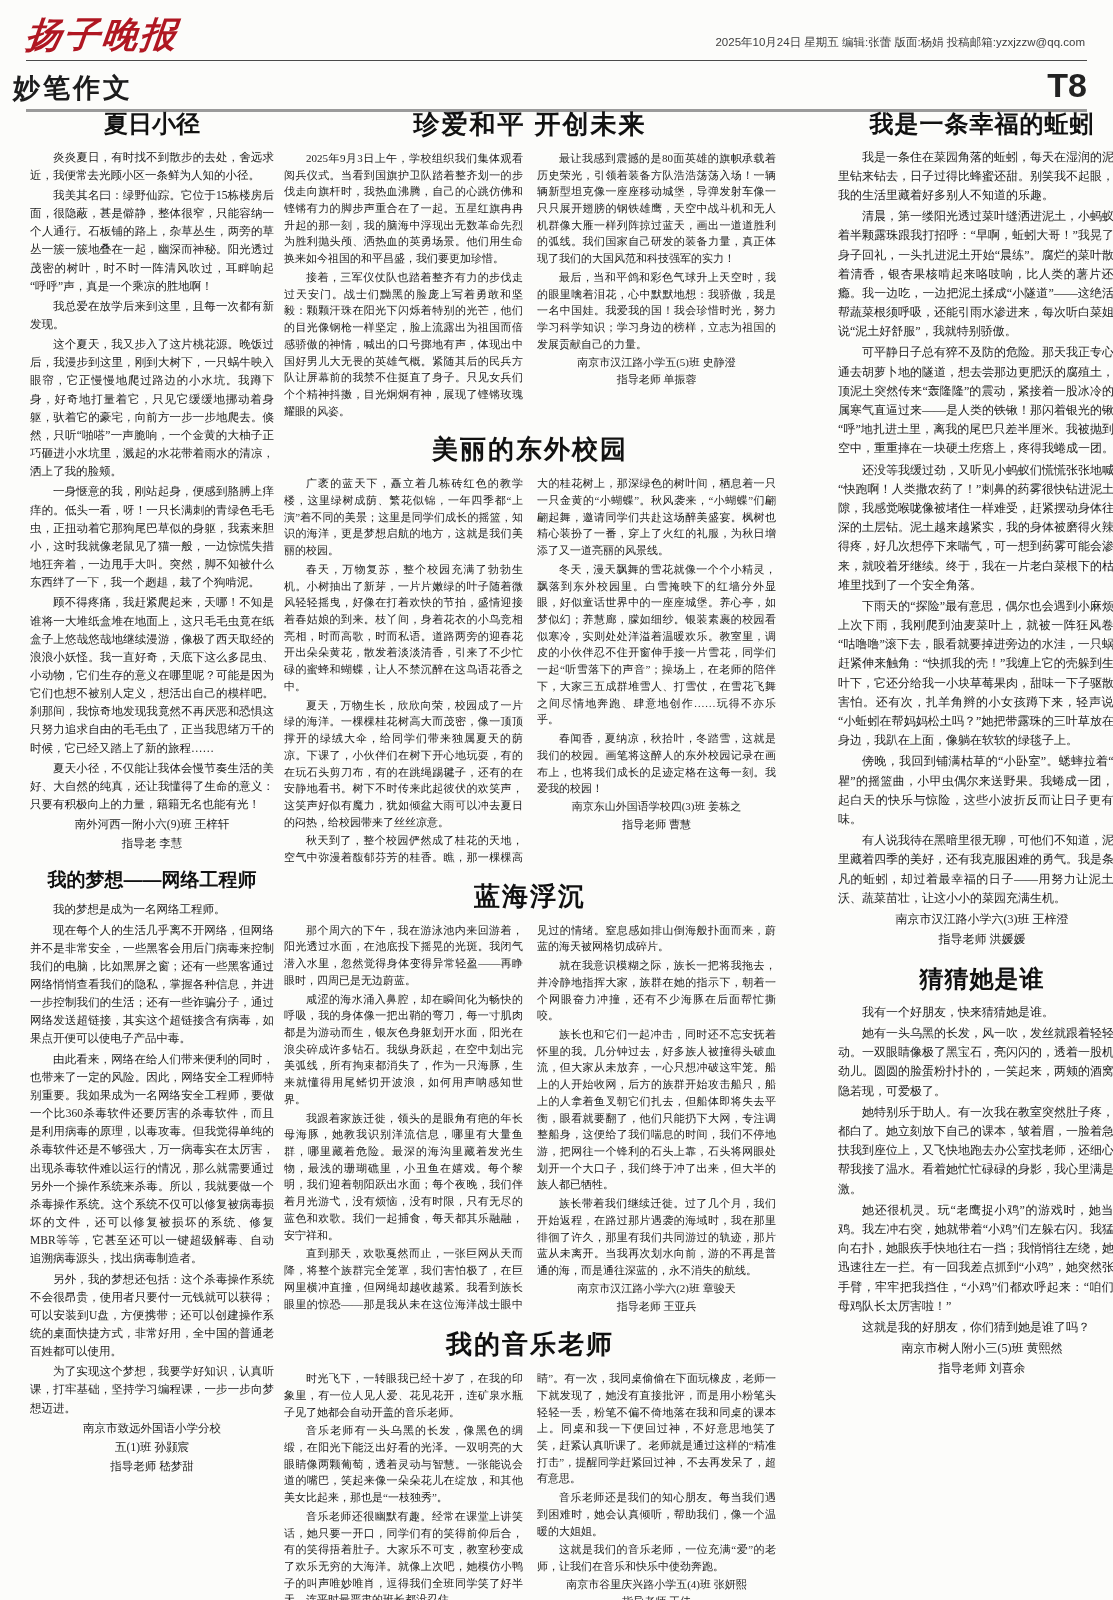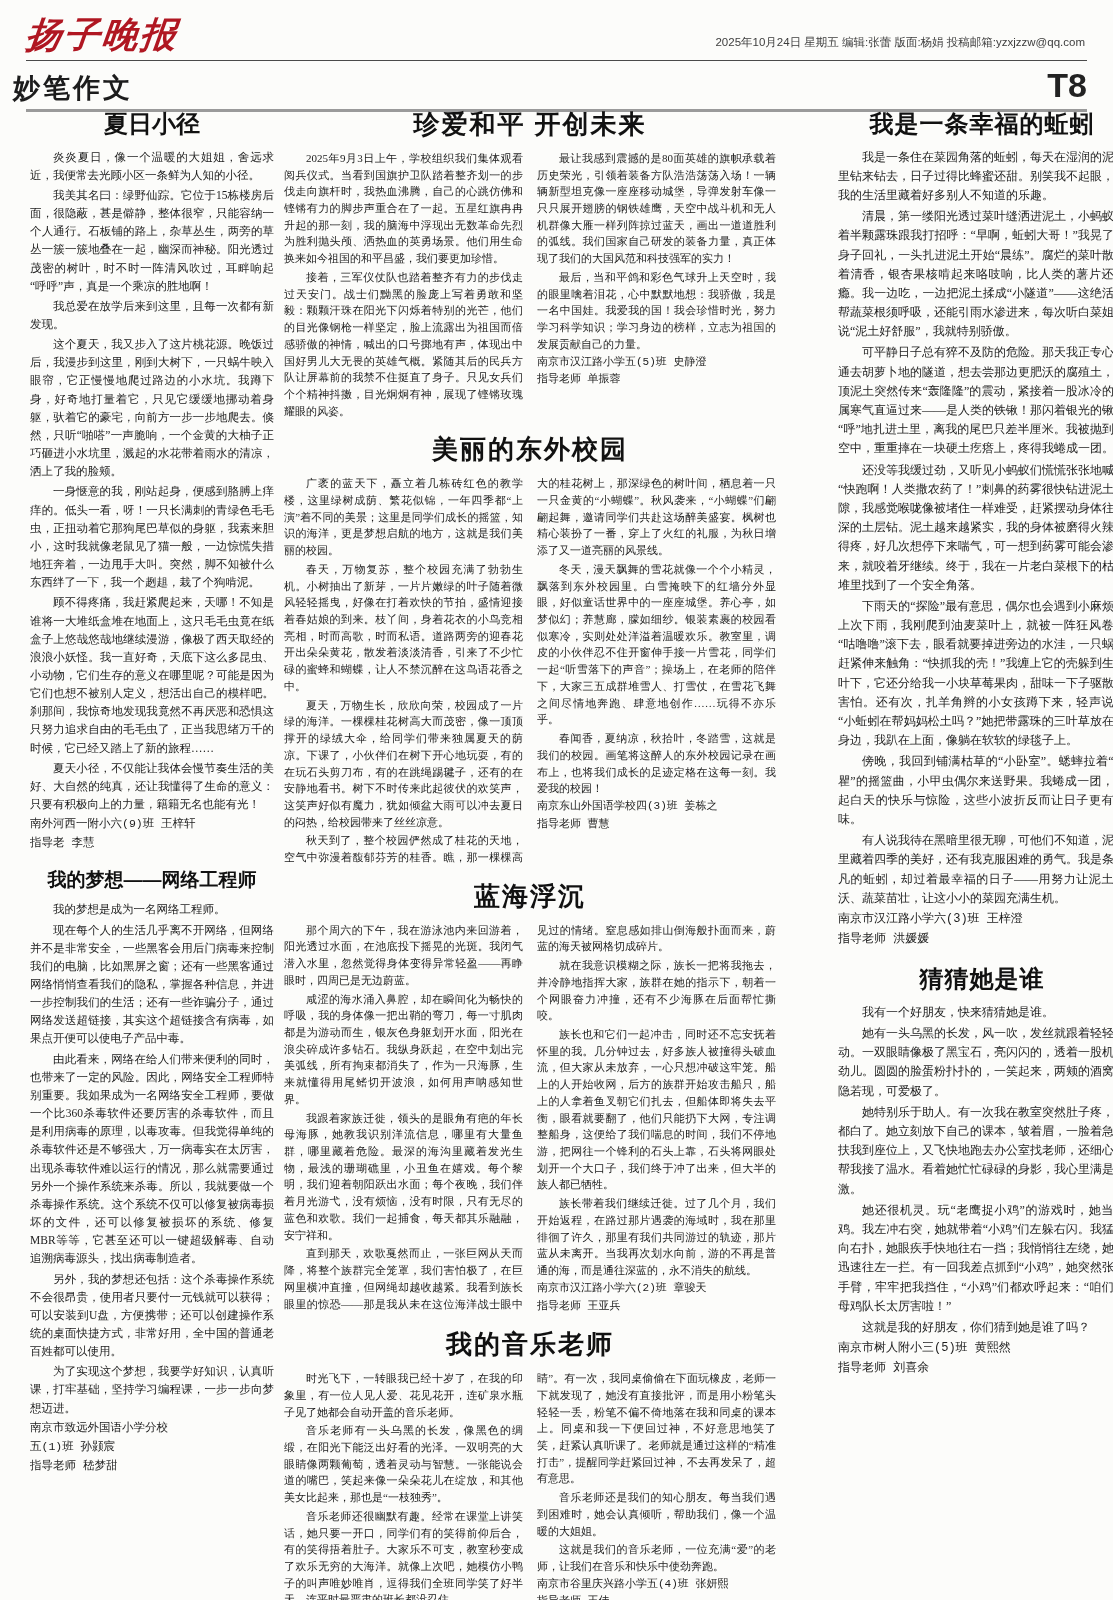--- a/index.html
+++ b/index.html
@@ -34,21 +34,21 @@
     margin:4px 0 10px 0;line-height:1.15;
   }
   .col-left h2{font-size:24px;}
   .col-left .long-title h2{font-size:19px;letter-spacing:0;text-align:center;}
   .col-mid h2{font-size:26px;letter-spacing:2px;}
   .col-right h2{font-size:24px;letter-spacing:1px;}
   p{margin:0 0 2px 0;text-align:justify;text-indent:2em;}
   .col-left p{font-size:11.5px;line-height:1.58;}
   .col-mid p{font-size:11px;line-height:1.52;}
   .col-right p{font-size:12px;line-height:1.6;}
-  .sig p{text-align:left;text-indent:0;margin:1px 0;font-family:Liberation Mono, monospace;}
+  .sig p{text-align:center;text-indent:0;margin:1px 0;}
   .cols2{column-count:2;column-gap:14px;}
   .gap-top{margin-top:10px;}
 </style>
 </head>
 <body>
 
 <div class="page">
 
   <header>
     <div class="mast-row">
@@ -60,21 +60,21 @@
       <span class="section">妙笔作文</span>
       <span class="pageno">T8</span>
     </div>
     <div class="rule thick"></div>
   </header>
 
   <section class="col col-left">
     <article>
       <h2>夏日小径</h2>
       <div class="body">
-          <p>炎炎夏日，像一个温暖的大姐姐，舍远求近，我便常去光顾小区一条鲜为人知的小径。</p>
+          <p>炎炎夏日，有时找不到散步的去处，舍远求近，我便常去光顾小区一条鲜为人知的小径。</p>
           <p>我美其名曰：绿野仙踪。它位于15栋楼房后面，很隐蔽，甚是僻静，整体很窄，只能容纳一个人通行。石板铺的路上，杂草丛生，两旁的草丛一簇一簇地叠在一起，幽深而神秘。阳光透过茂密的树叶，时不时一阵清风吹过，耳畔响起“呼呼”声，真是一个乘凉的胜地啊！</p>
           <p>我总爱在放学后来到这里，且每一次都有新发现。</p>
           <p>这个夏天，我又步入了这片桃花源。晚饭过后，我漫步到这里，刚到大树下，一只蜗牛映入眼帘，它正慢慢地爬过路边的小水坑。我蹲下身，好奇地打量着它，只见它缓缓地挪动着身躯，驮着它的豪宅，向前方一步一步地爬去。倏然，只听“啪嗒”一声脆响，一个金黄的大柚子正巧砸进小水坑里，溅起的水花带着雨水的清凉，洒上了我的脸颊。</p>
           <p>一身惬意的我，刚站起身，便感到胳膊上痒痒的。低头一看，呀！一只长满刺的青绿色毛毛虫，正扭动着它那狗尾巴草似的身躯，我素来胆小，这时我就像老鼠见了猫一般，一边惊慌失措地狂奔着，一边甩手大叫。突然，脚不知被什么东西绊了一下，我一个趔趄，栽了个狗啃泥。</p>
           <p>顾不得疼痛，我赶紧爬起来，天哪！不知是谁将一大堆纸盒堆在地面上，这只毛毛虫竟在纸盒子上悠哉悠哉地继续漫游，像极了西天取经的浪浪小妖怪。我一直好奇，天底下这么多昆虫、小动物，它们生存的意义在哪里呢？可能是因为它们也想不被别人定义，想活出自己的模样吧。刹那间，我惊奇地发现我竟然不再厌恶和恐惧这只努力追求自由的毛毛虫了，正当我思绪万千的时候，它已经又踏上了新的旅程……</p>
           <p>夏天小径，不仅能让我体会慢节奏生活的美好、大自然的纯真，还让我懂得了生命的意义：只要有积极向上的力量，籍籍无名也能有光！</p>
         </div>
       <div class="sig">
           <p>南外河西一附小六(9)班  王梓轩</p>
           <p>指导老  李慧</p>

